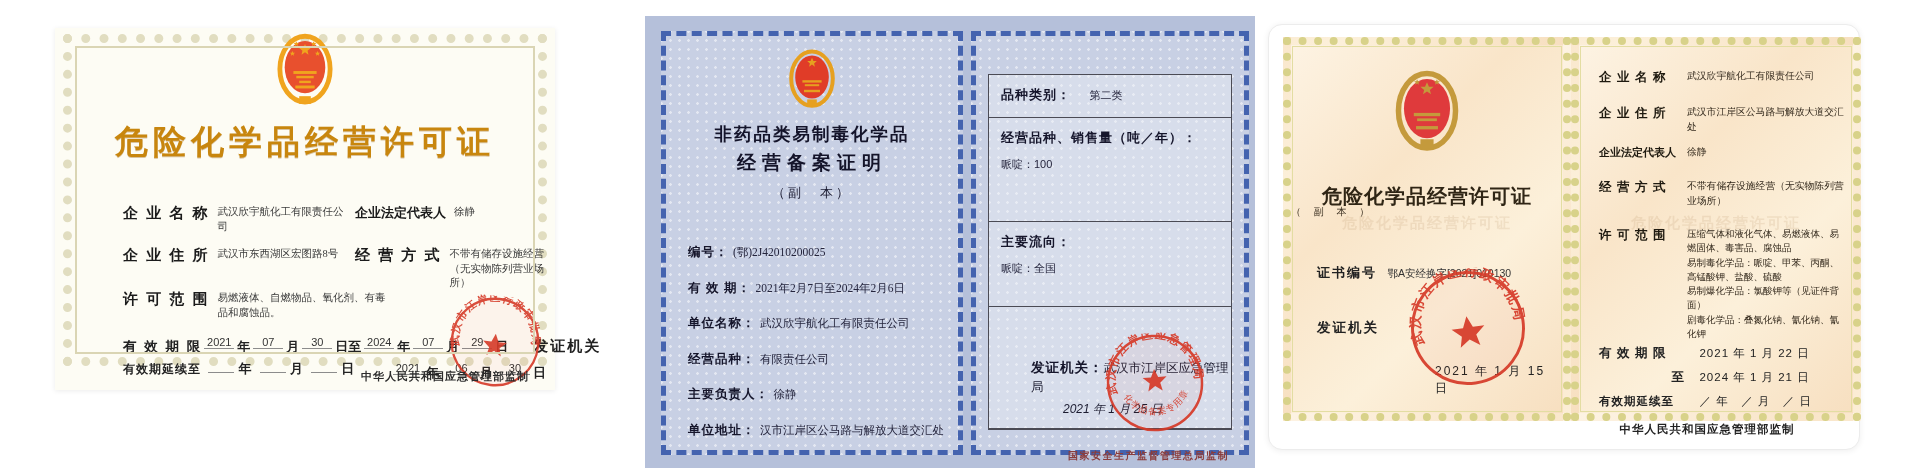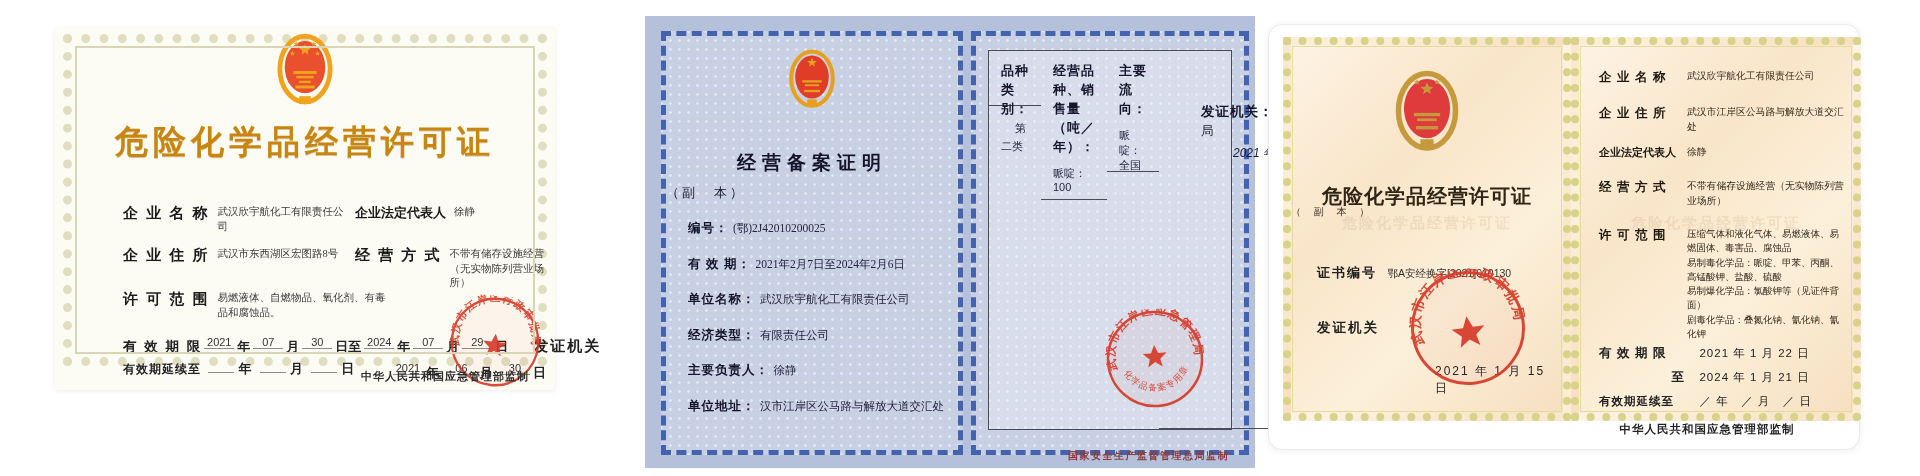--- a/index.html
+++ b/index.html
@@ -46,27 +46,27 @@
   .cert2{position:absolute;left:645px;top:16px;width:610px;height:452px;background:#b5c0da;}
   .c2-panel{position:absolute;top:15px;height:414px;border:5px dashed #4463af;background:#c8d0e4;
             background-image:radial-gradient(circle,rgba(255,255,255,.5) 1px,transparent 1.6px);
             background-size:9px 9px;}
   .c2-left{left:16px;width:292px;}
   .c2-right{left:326px;width:268px;}
   .c2-t1{position:absolute;top:86px;width:100%;text-align:center;font-size:17.5px;font-weight:bold;
          letter-spacing:2px;color:#14142a;font-family:"Liberation Serif","DejaVu Serif",serif;}
   .c2-t2{position:absolute;top:114px;width:100%;text-align:center;font-size:19px;font-weight:bold;
          letter-spacing:6px;color:#14142a;font-family:"Liberation Serif","DejaVu Serif",serif;}
-  .c2-sub{position:absolute;top:148px;width:100%;font-size:13px;letter-spacing:3px;color:#1a1a30;}
-  .c2-fields{position:absolute;top:180px;left:22px;right:12px;}
+  .c2-sub{position:absolute;top:148px;width:100%;text-align:center;font-size:13px;letter-spacing:3px;color:#1a1a30;}
+  .c2-fields{position:absolute;top:204px;left:22px;right:12px;}
   .c2-row{margin-bottom:14px;line-height:1.35;}
   .c2-row .lbl{font-size:12.5px;font-weight:bold;color:#15152b;letter-spacing:1px;}
   .c2-row .val{font-size:11.5px;color:#25253d;font-family:"Liberation Serif","DejaVu Serif",serif;}
   .c2-box{position:absolute;inset:14px 12px 20px 12px;border:1px solid #4b4b55;
-          background:rgba(238,241,248,.38);display:flex;position:absolute;}
+          background:rgba(238,241,248,.38);display:flex;flex-direction:column;position:absolute;margin-top:24px;}
   .c2-sec{border-bottom:1px solid #4b4b55;padding:10px 12px;}
   .c2-sec:last-child{border-bottom:none;flex:1;position:relative;}
   .c2-s1{height:34px;}
   .c2-s2{height:128px;}
   .c2-s3{height:100px;}
   .c2-sec .lbl{font-size:13px;font-weight:bold;letter-spacing:1px;color:#15152b;}
   .c2-sec .inlineval{font-size:11px;margin-left:14px;color:#25253d;}
   .c2-sec .blockval{display:block;font-size:11px;margin-top:10px;color:#25253d;}
   .c2-issuerline{margin-top:42px;padding-left:30px;font-size:12.5px;line-height:1.45;color:#1c1c30;width:200px;font-family:Liberation Mono, monospace;}
   .c2-issuerline .lbl{font-size:13.5px;font-weight:bold;}
@@ -213,38 +213,39 @@
     <div class="c2-panel c2-left">
       <svg class="emblem c2-emblem" viewBox="0 0 60 82">
         <ellipse cx="30" cy="38" rx="26" ry="34" fill="none" class="em-gold-stroke" stroke-width="5"></ellipse>
         <ellipse cx="30" cy="36" rx="21" ry="27" class="em-red"></ellipse>
         <polygon class="em-gold" transform="translate(30,18) scale(1.2)" points="0,-5 1.5,-1.6 5,-1.6 2.2,0.9 3,4.2 0,2.1 -3,4.2 -2.2,0.9 -5,-1.6 -1.5,-1.6"></polygon>
         <rect x="18" y="40" width="24" height="3" class="em-gold"></rect>
         <rect x="21" y="45" width="18" height="2.5" class="em-gold"></rect>
         <rect x="20" y="52" width="20" height="3" class="em-gold"></rect>
         <rect x="24" y="64" width="12" height="8" class="em-gold"></rect>
       </svg>
+      <div class="c2-t1">非药品类易制毒化学品</div>
       <div class="c2-t2">经营备案证明</div>
       <div class="c2-sub">（副　本）</div>
 
       <div class="c2-fields">
         <div class="c2-row">
           <span class="lbl">编号：</span>
           <span class="val">(鄂)2J42010200025</span>
         </div>
         <div class="c2-row">
           <span class="lbl">有 效 期：</span>
           <span class="val">2021年2月7日至2024年2月6日</span>
         </div>
         <div class="c2-row">
           <span class="lbl">单位名称：</span>
           <span class="val">武汉欣宇航化工有限责任公司</span>
         </div>
         <div class="c2-row">
-          <span class="lbl">经济类型：</span>
+          <span class="lbl">经营品种：</span>
           <span class="val">有限责任公司</span>
         </div>
         <div class="c2-row">
           <span class="lbl">主要负责人：</span>
           <span class="val">徐静</span>
         </div>
         <div class="c2-row">
           <span class="lbl">单位地址：</span>
           <span class="val">汉市江岸区公马路与解放大道交汇处</span>
         </div>

